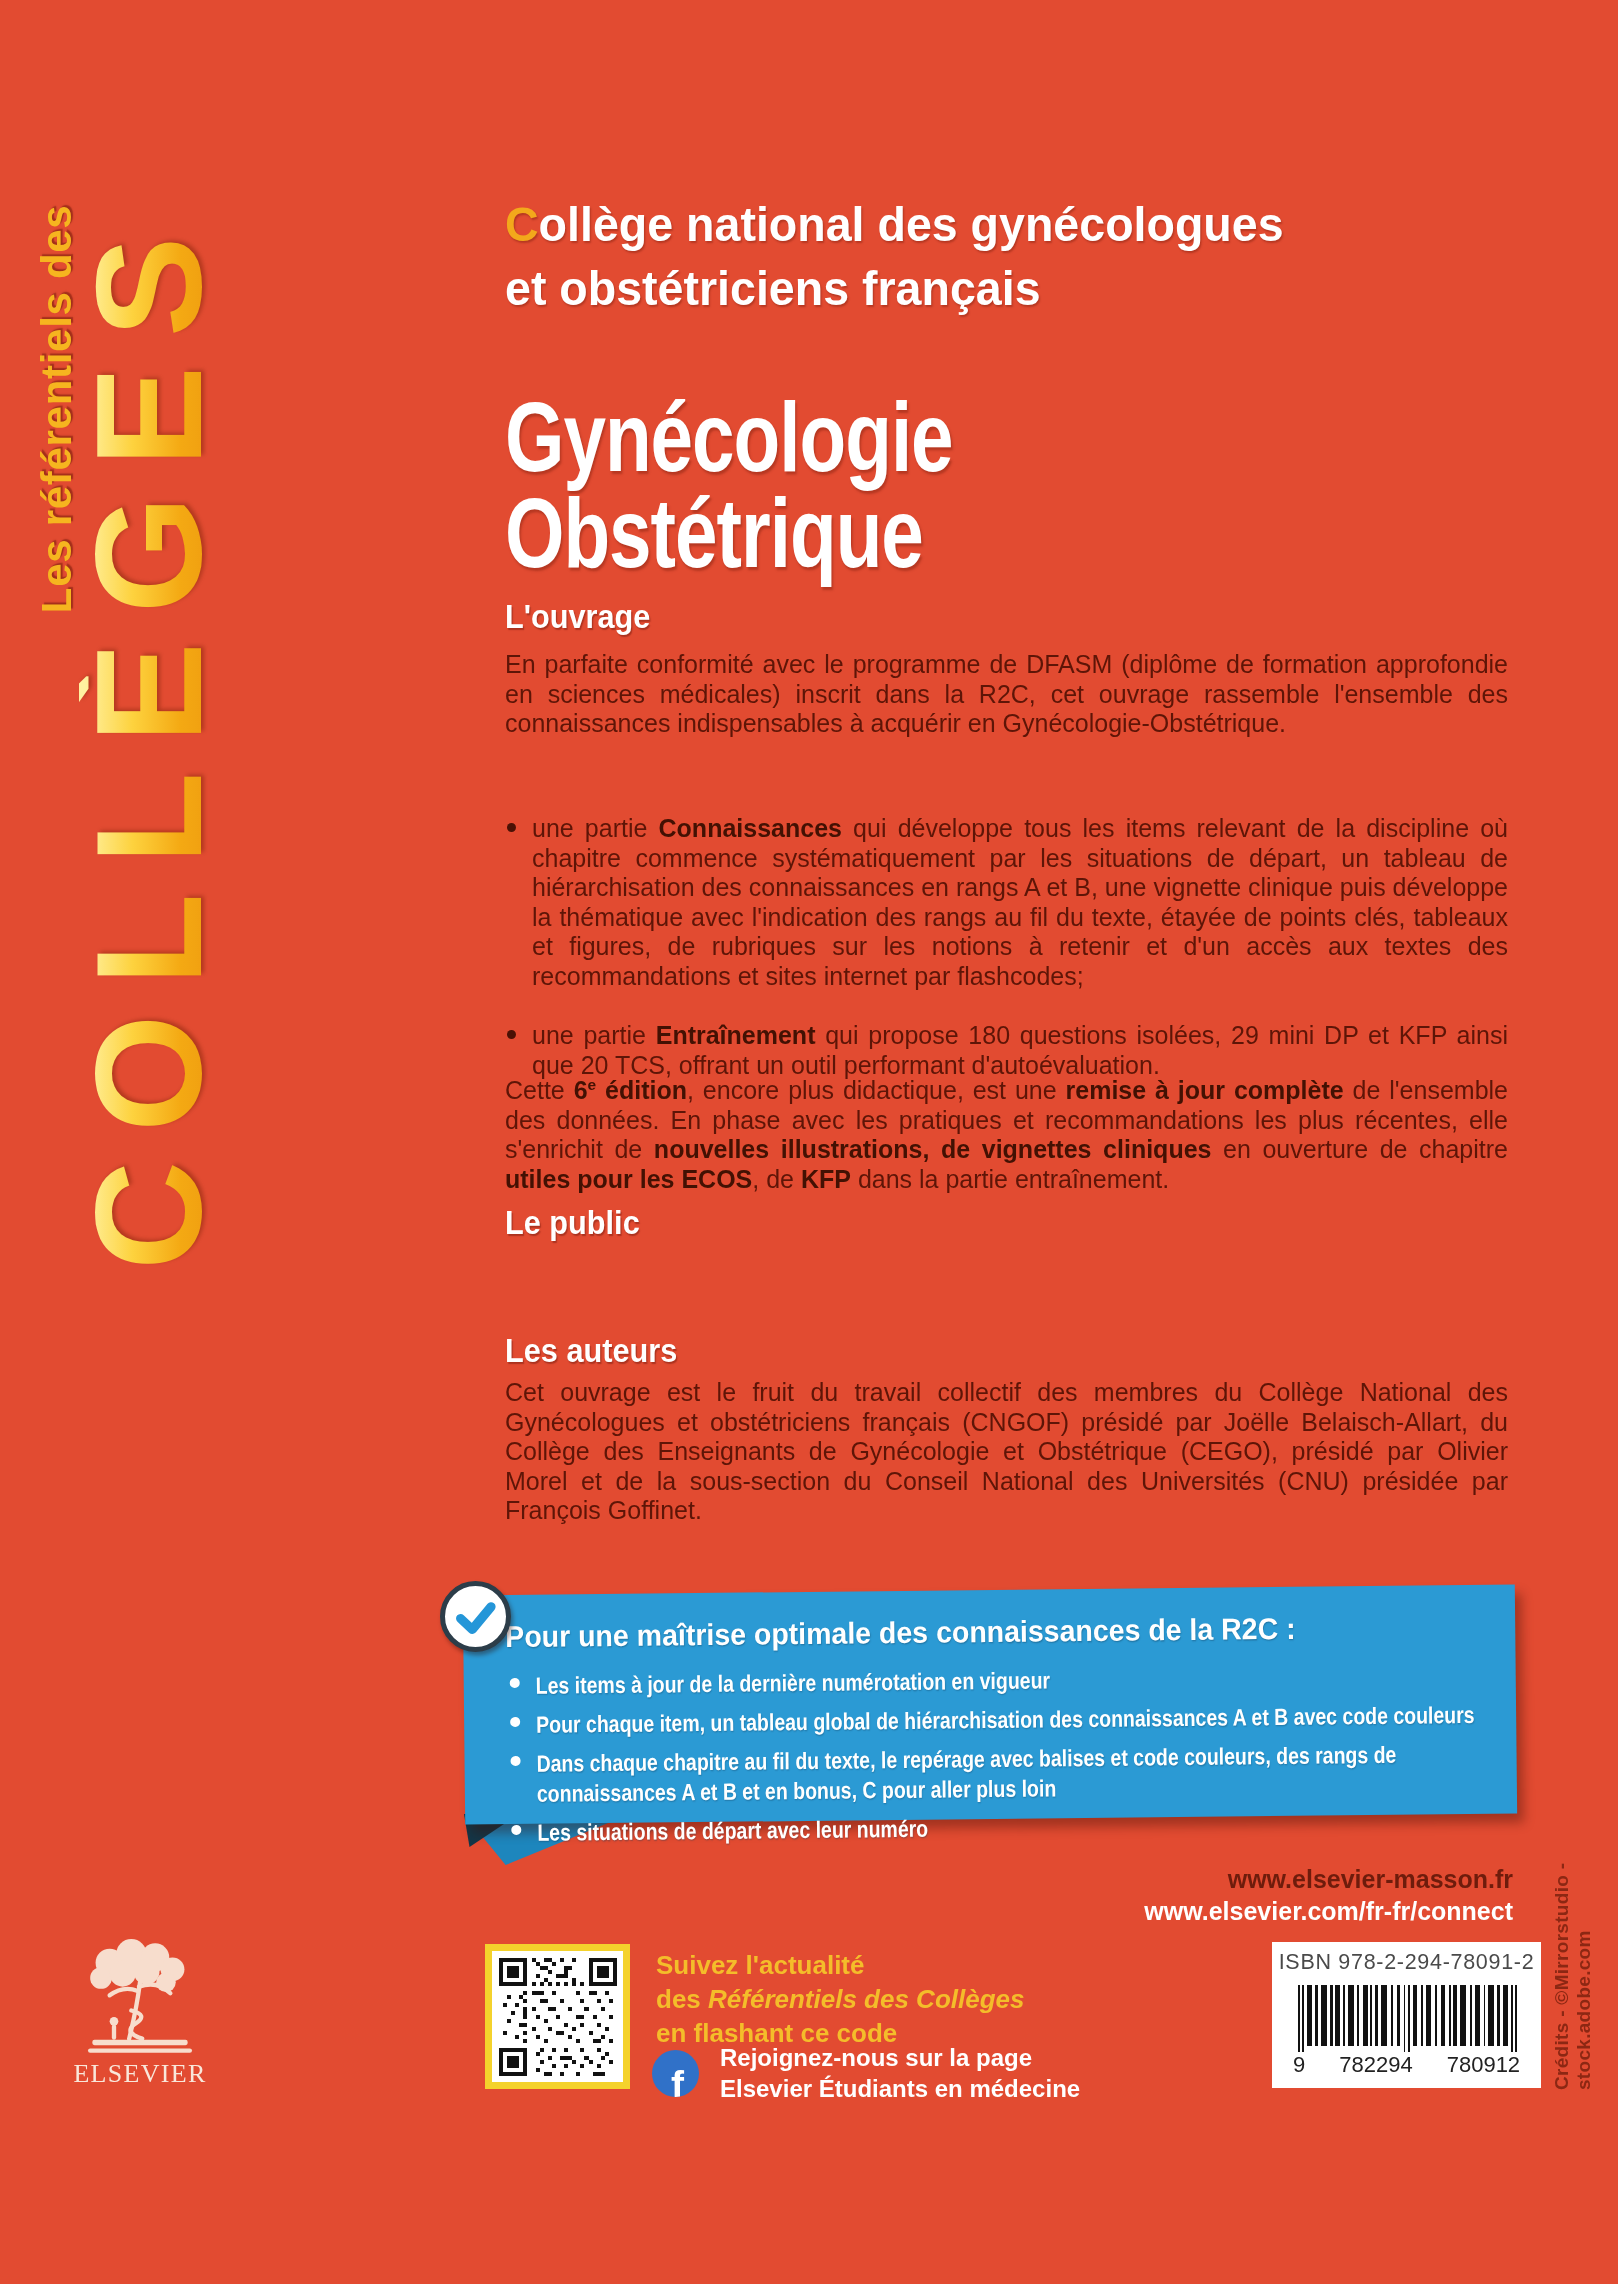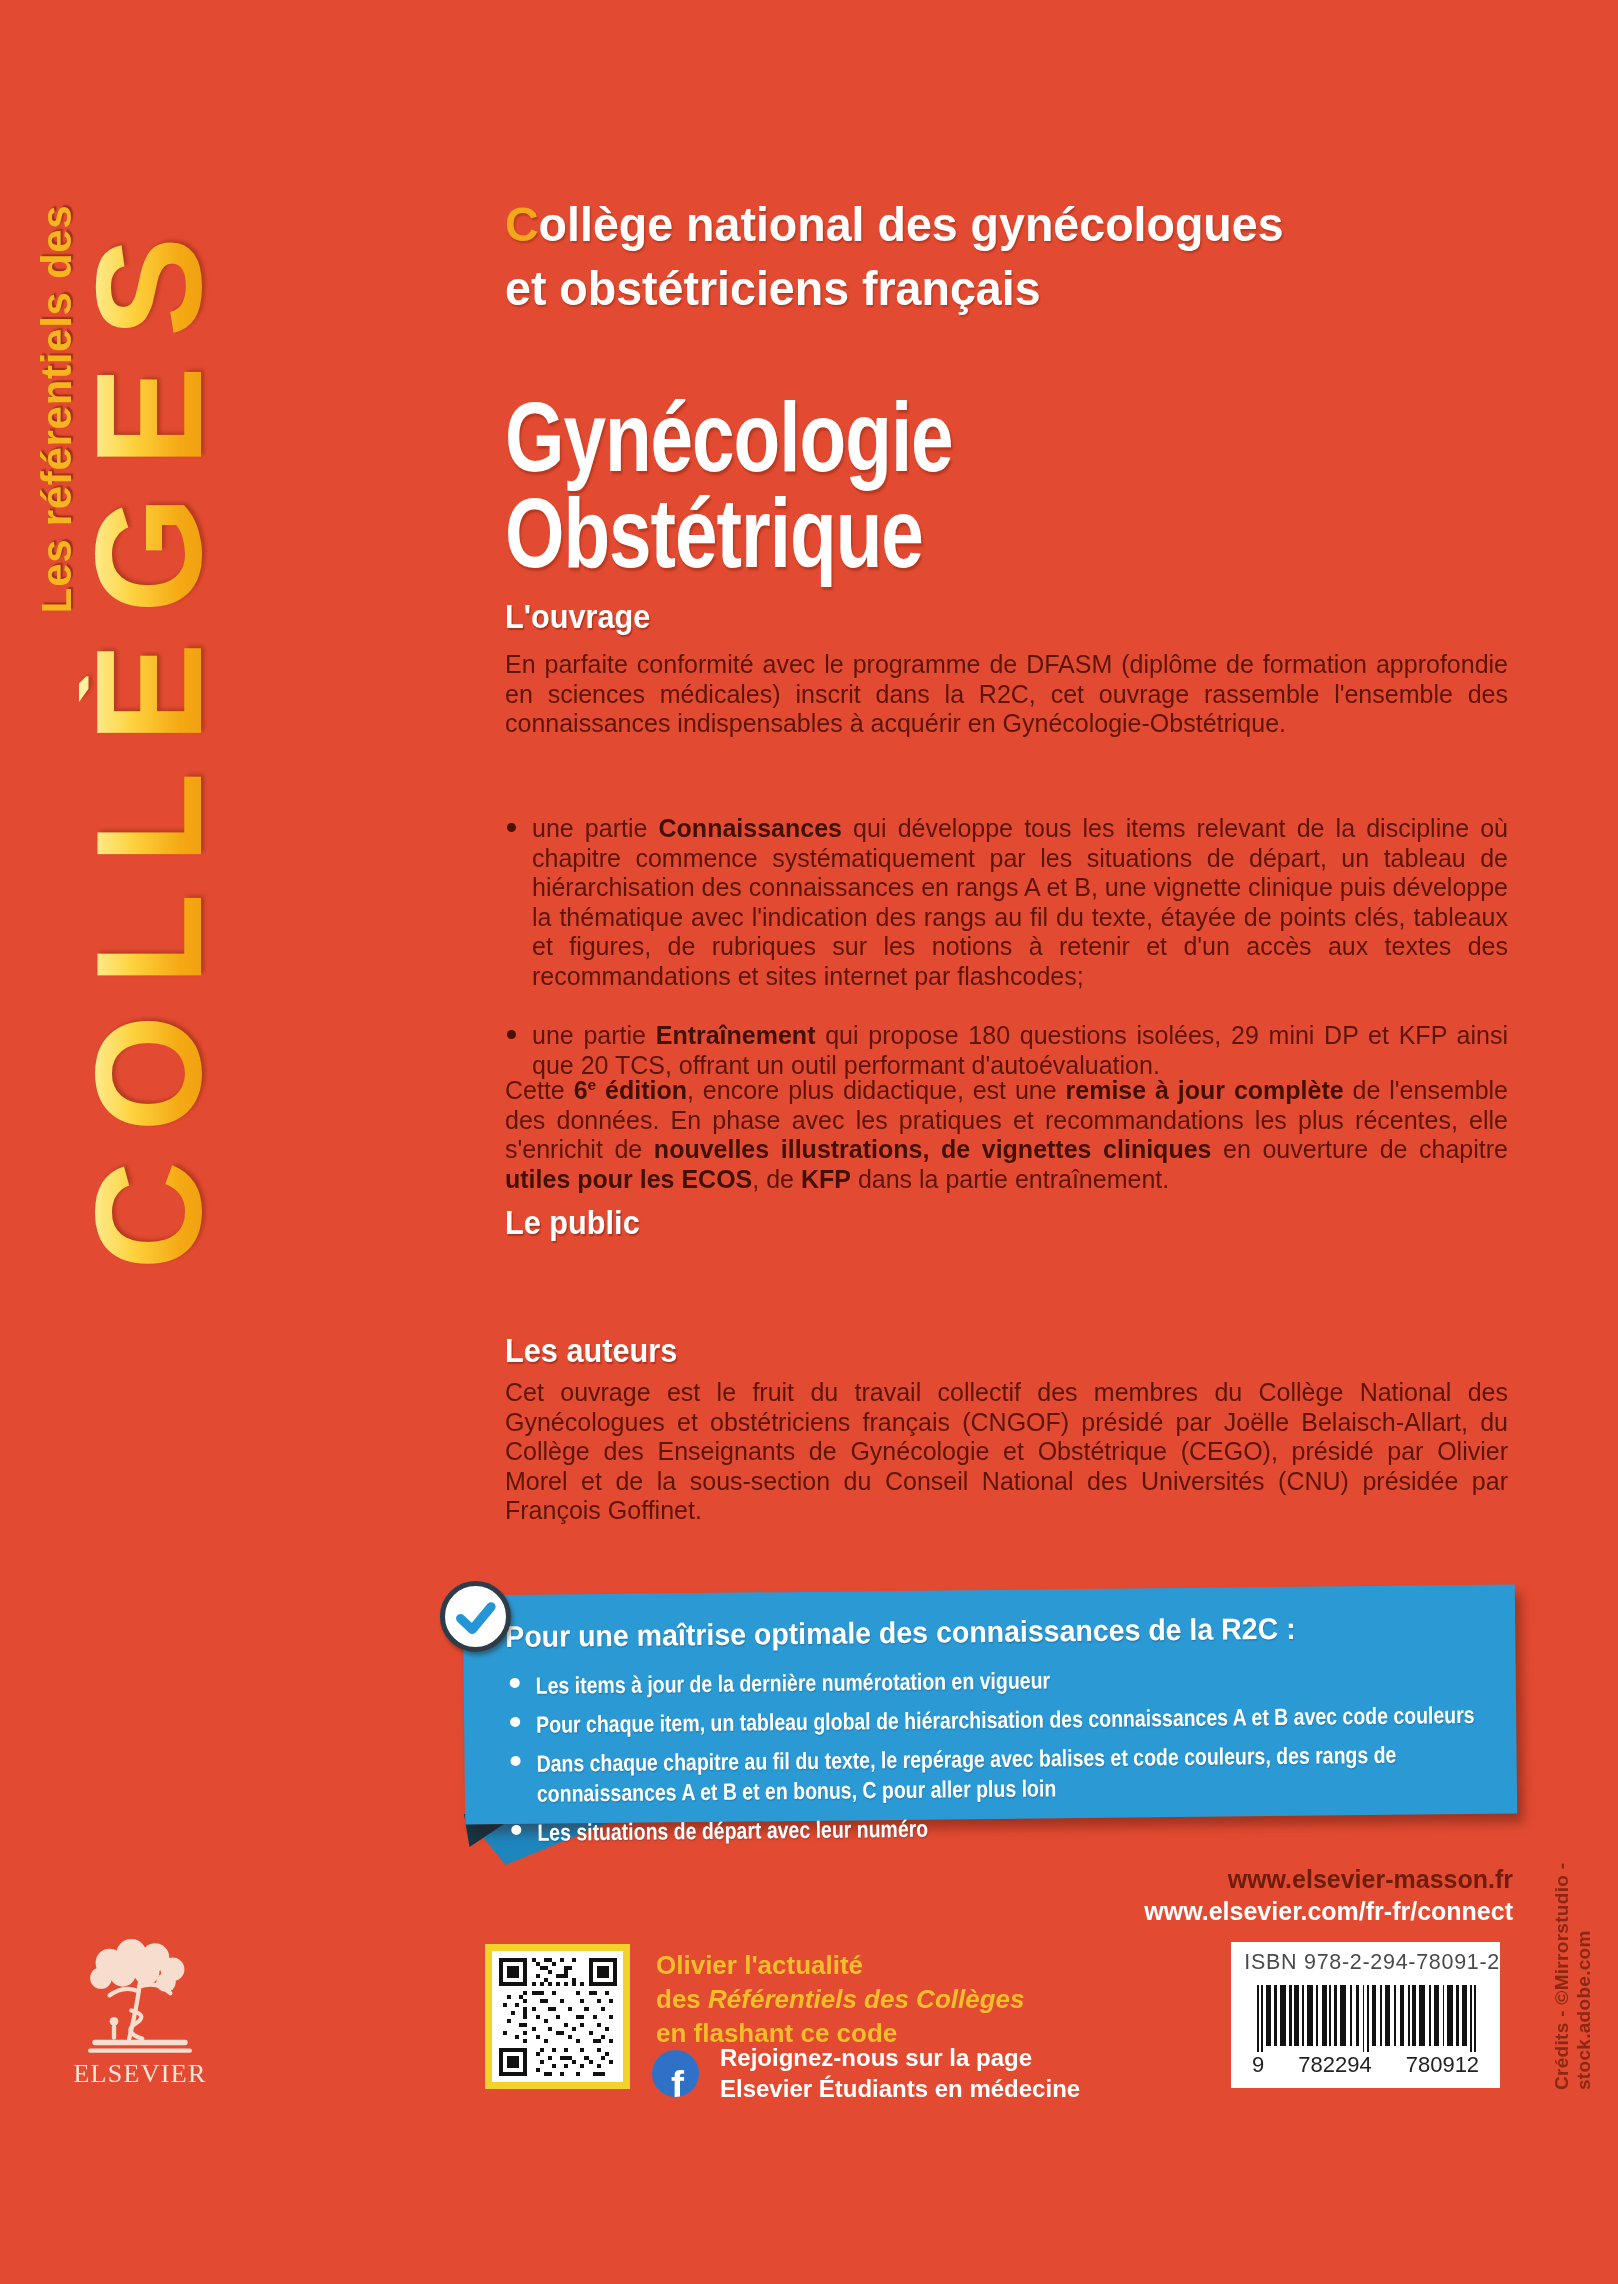--- a/index.html
+++ b/index.html
@@ -107,22 +107,22 @@
 
   
   .urls{
     right:106px;top:1863px;text-align:right;
     font-size:25px;font-weight:700;line-height:1.28;
   }
   .url1{color:#6e1c0c;}
   .url2{color:#fff;}
 
   .isbn{
-    left:1231px;top:1942px;width:269px;height:146px;background:#fff;
-    box-sizing:border-box;text-align:right;padding-top:7.8px;
+    left:1272px;top:1942px;width:269px;height:146px;background:#fff;
+    box-sizing:border-box;text-align:center;padding-top:7.8px;
   }
   .isbn-label{font-size:21.5px;color:#4a4a4a;letter-spacing:0.7px;white-space:nowrap;}
   .isbn svg{display:block;margin:3.9px auto 0 auto;}
   .isbn-digits{
     display:flex;justify-content:space-between;padding:0 17px;margin-top:-22px;
     font-size:22px;color:#222;
   }
   .isbn-digits span{background:#fff;padding:0 3.9px;}
 
   .qr{
@@ -381,21 +381,21 @@
         <rect x="9" y="27" width="1" height="1"></rect>
           <rect x="11" y="28" width="2" height="1"></rect>
           <rect x="15" y="28" width="1" height="1"></rect>
           <rect x="19" y="28" width="1" height="1"></rect>
           <rect x="23" y="28" width="3" height="1"></rect>
       </g>
     </svg>
   </div>
 
   <div class="abs suivez">
-    <div>Olivier l'actualité</div>
+    <div>Suivez l'actualité</div>
     <div><span>des </span><i>Référentiels des Collèges</i></div>
     <div>en flashant ce code</div>
   </div>
 
   <div class="abs fb-row">
     <div class="fb-icon">
         <span>f</span>
       </div>
     <div class="fb-text">
       <div>Rejoignez-nous sur la page</div>

